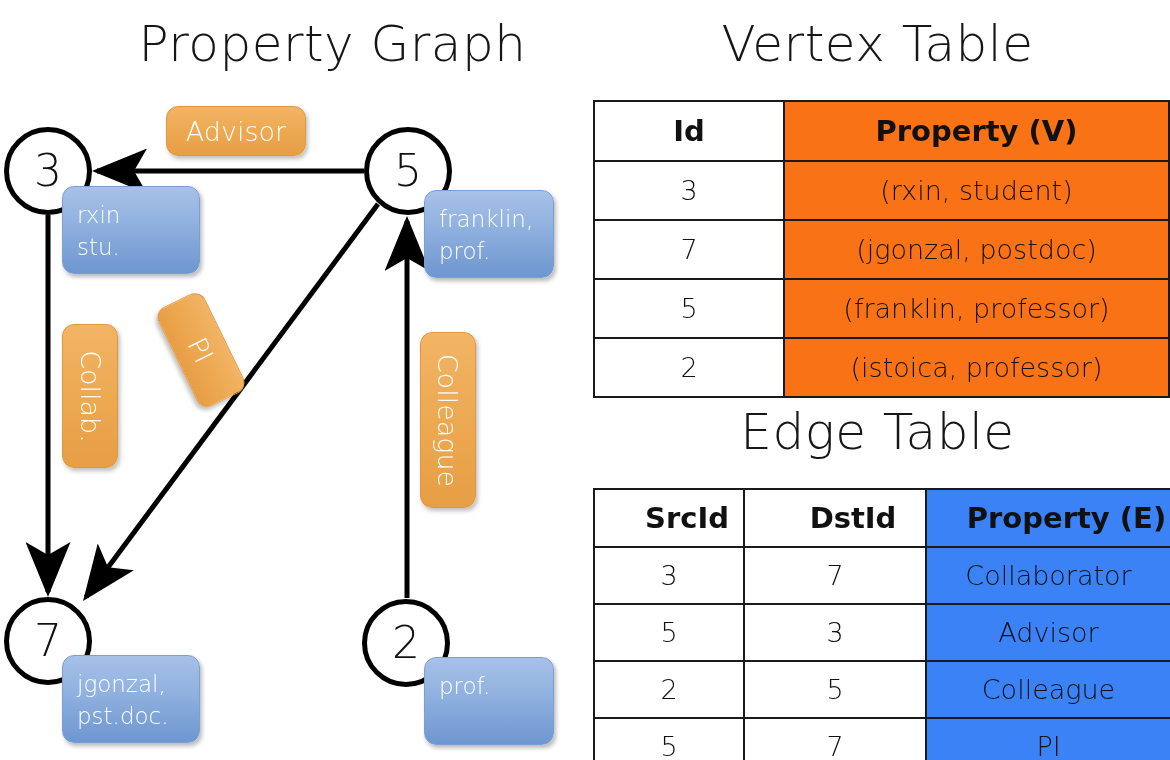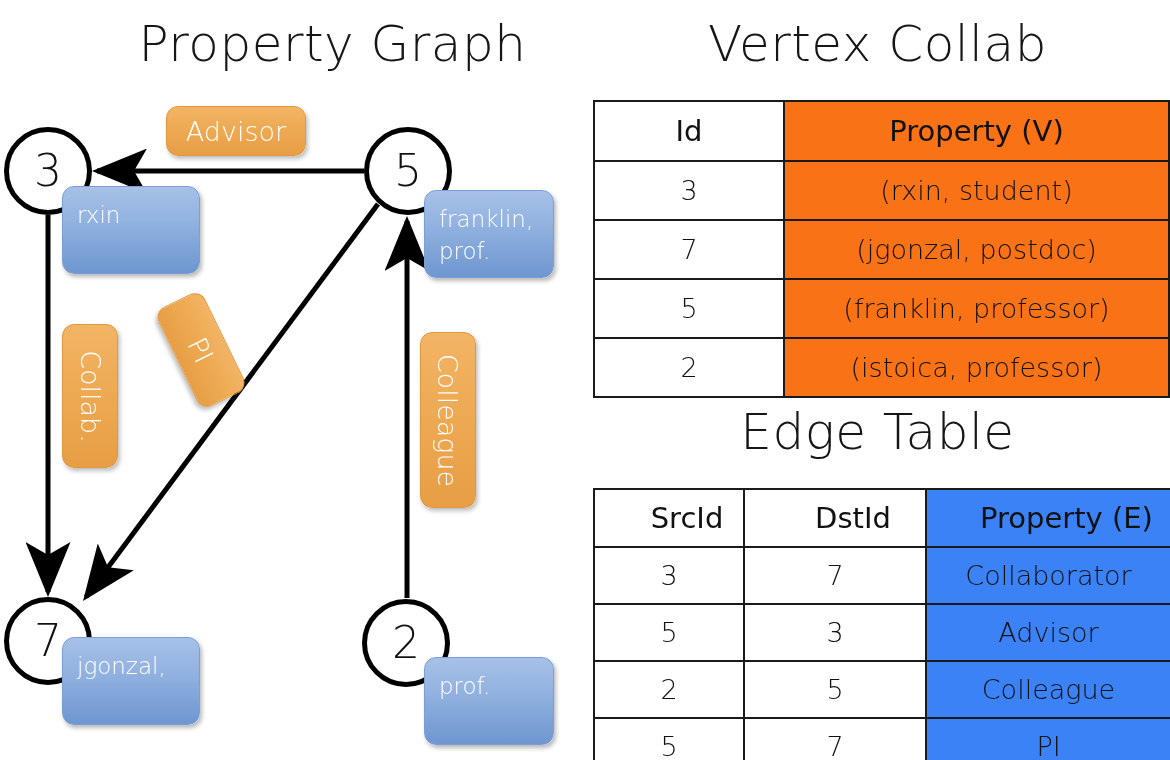--- a/index.html
+++ b/index.html
@@ -83,21 +83,21 @@
     color: #ffffff;
     font-family: "DejaVu Sans", sans-serif;
     font-weight: 300;
     font-size: 23px;
     line-height: 32px;
     padding: 12px 0 0 14px;
     z-index: 4;
   }
   #prop-3 { left: 62px;  top: 186px; width: 138px; height: 88px; }
   #prop-5 { left: 424px; top: 190px; width: 130px; height: 88px; }
-  #prop-7 { left: 62px;  top: 637px; width: 138px; height: 88px; }
+  #prop-7 { left: 62px;  top: 655px; width: 138px; height: 88px; }
   #prop-2 { left: 424px; top: 657px; width: 130px; height: 88px; }
   .prop-box .line { display: block; }
 
   
   .edge-label {
     position: absolute;
     box-sizing: border-box;
     border-radius: 12px;
     background: linear-gradient(to bottom, #f2b465 0%, #eda952 50%, #e79e45 100%);
     border: 1px solid #e0983f;
@@ -132,21 +132,21 @@
     background: #fff;
   }
   table.grid td, table.grid th {
     border: 2px solid #1a1a1a;
     text-align: center;
     font-weight: 300;
     color: #111;
     padding: 0;
   }
   table.grid th {
-    font-weight: normal;
+    font-weight: bold;
   }
 
   #vertex-table {
     left: 593px; top: 100px; width: 575px;
   }
   #vertex-table th, #vertex-table td { height: 57px; font-size: 27px; }
   #vertex-table th { height: 58px; font-size: 29px; }
   .col-id   { width: 190px; background: #ffffff; }
   .col-propv{ width: 385px; background: #f97316; }
 
@@ -157,21 +157,21 @@
   #edge-table th { height: 56px; font-size: 29px; padding-left: 36px; }
   .col-src { width: 150px; background: #ffffff; }
   .col-dst { width: 182px; background: #ffffff; }
   .col-prope { width: 245px; background: #3b82f6; }
 </style>
 </head>
 <body>
 
 <div class="title" id="title-property-graph">Property Graph</div>
 
-<div class="title" id="title-vertex-table">Vertex Collab</div>
+<div class="title" id="title-vertex-table">Vertex Table</div>
 
 <div class="title" id="title-edge-table">Edge Table</div>
 
 <div id="graph-panel">
 
   <svg id="graph-edges" viewBox="0 0 585 760" xmlns="http://www.w3.org/2000/svg">
     <defs>
       <marker id="arrowhead" markerWidth="11" markerHeight="9" refX="10" refY="4.5" orient="auto" markerUnits="strokeWidth">
         <path d="M0,0 L11,4.5 L0,9 L2.6,4.5 z" fill="#000"></path>
       </marker>
@@ -194,27 +194,29 @@
   </div>
   <div class="node" id="node-7">
     <span>7</span>
   </div>
   <div class="node" id="node-2">
     <span>2</span>
   </div>
 
   <div class="prop-box" id="prop-3">
     <span class="line">rxin</span>
+    <span class="line">stu.</span>
   </div>
   <div class="prop-box" id="prop-5">
     <span class="line">franklin,</span>
     <span class="line">prof.</span>
   </div>
   <div class="prop-box" id="prop-7">
     <span class="line">jgonzal,</span>
+    <span class="line">pst.doc.</span>
   </div>
   <div class="prop-box" id="prop-2">
     <span class="line">prof.</span>
   </div>
 
   <div class="edge-label" id="label-advisor">
     <span>Advisor</span>
   </div>
   <div class="edge-label" id="label-collab">
     <span class="vert-text">Collab.</span>

